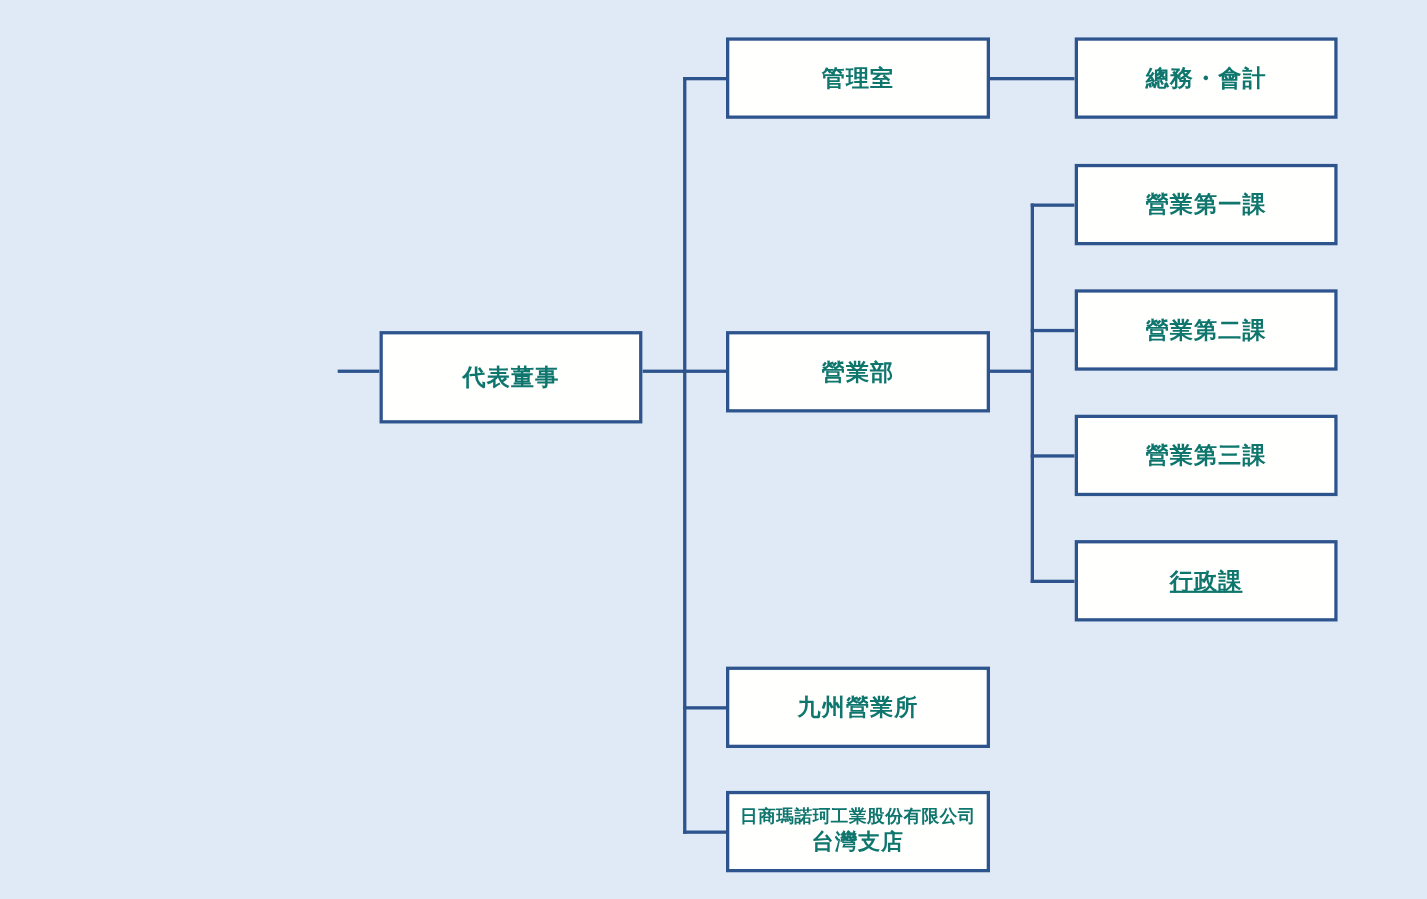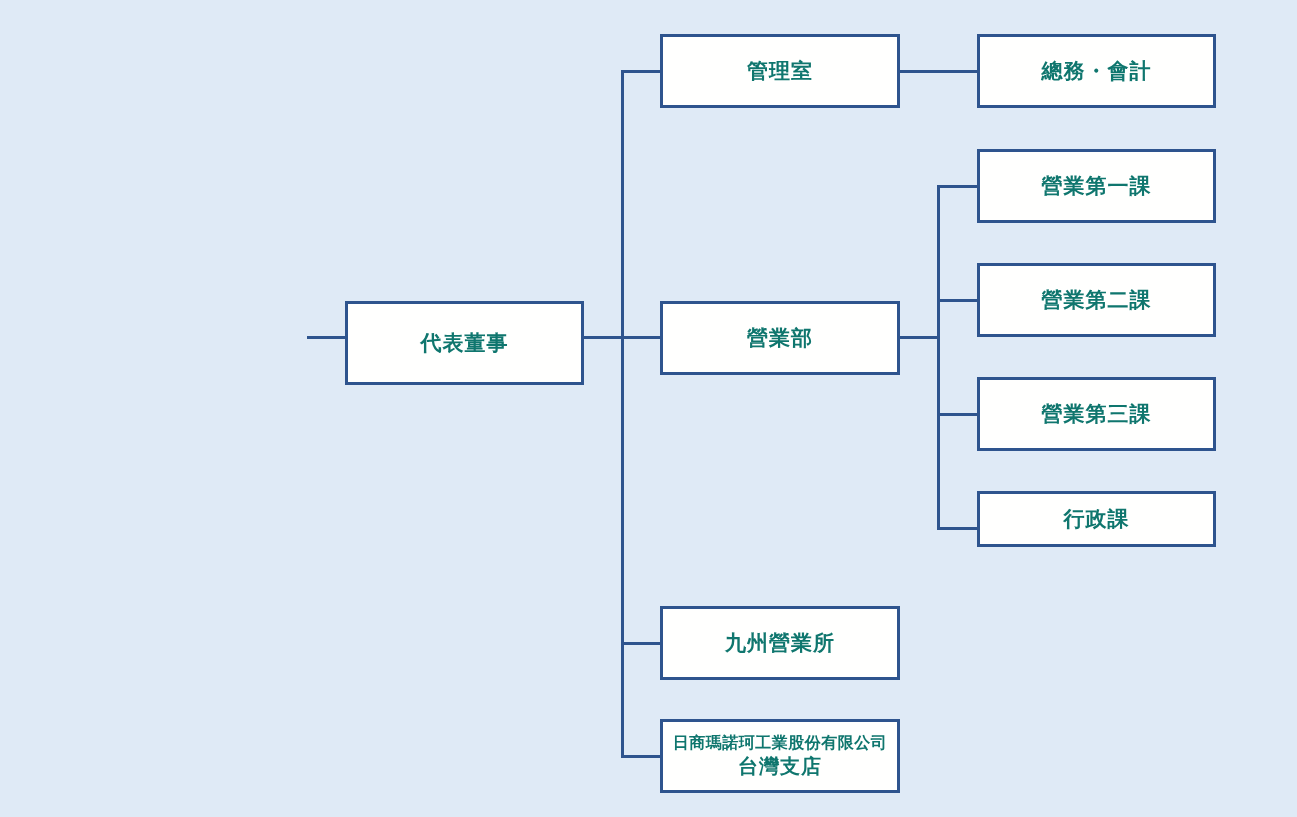--- a/index.html
+++ b/index.html
@@ -37,21 +37,21 @@
   }
   
   .n-board      { left: 68px;  top: 301px; width: 239px; height: 74px; }
   .n-rep        { left: 345px; top: 301px; width: 239px; height: 84px; }
   .n-mgmt       { left: 660px; top: 34px;  width: 240px; height: 74px; }
   .n-ga         { left: 977px; top: 34px;  width: 239px; height: 74px; }
   .n-sales      { left: 660px; top: 301px; width: 240px; height: 74px; }
   .n-s1         { left: 977px; top: 149px; width: 239px; height: 74px; }
   .n-s2         { left: 977px; top: 263px; width: 239px; height: 74px; }
   .n-s3         { left: 977px; top: 377px; width: 239px; height: 74px; }
-  .n-admin      { left: 977px; top: 491px; width: 239px; height: 56px; }
+  .n-admin      { left: 977px; top: 491px; width: 239px; height: 74px; text-decoration: underline; }
   .n-kyushu     { left: 660px; top: 606px; width: 240px; height: 74px; }
   .n-taiwan     { left: 660px; top: 719px; width: 240px; height: 74px; font-family: Liberation Serif, serif; }
   .n-taiwan .sub-line  { font-size: 16px; letter-spacing: 0.5px; line-height: 1.3; }
   .n-taiwan .main-line { font-size: 20px; line-height: 1.3; }
   
   .l-board-rep   { left: 307px; top: 336px; width: 38px;  height: 3px; }
   .l-rep-trunk   { left: 584px; top: 336px; width: 76px;  height: 3px; }
   .l-trunk1      { left: 621px; top: 70px;  width: 3px;   height: 688px; }
   .l-t1-mgmt     { left: 621px; top: 70px;  width: 39px;  height: 3px; }
   .l-t1-kyushu   { left: 621px; top: 642px; width: 39px;  height: 3px; }

